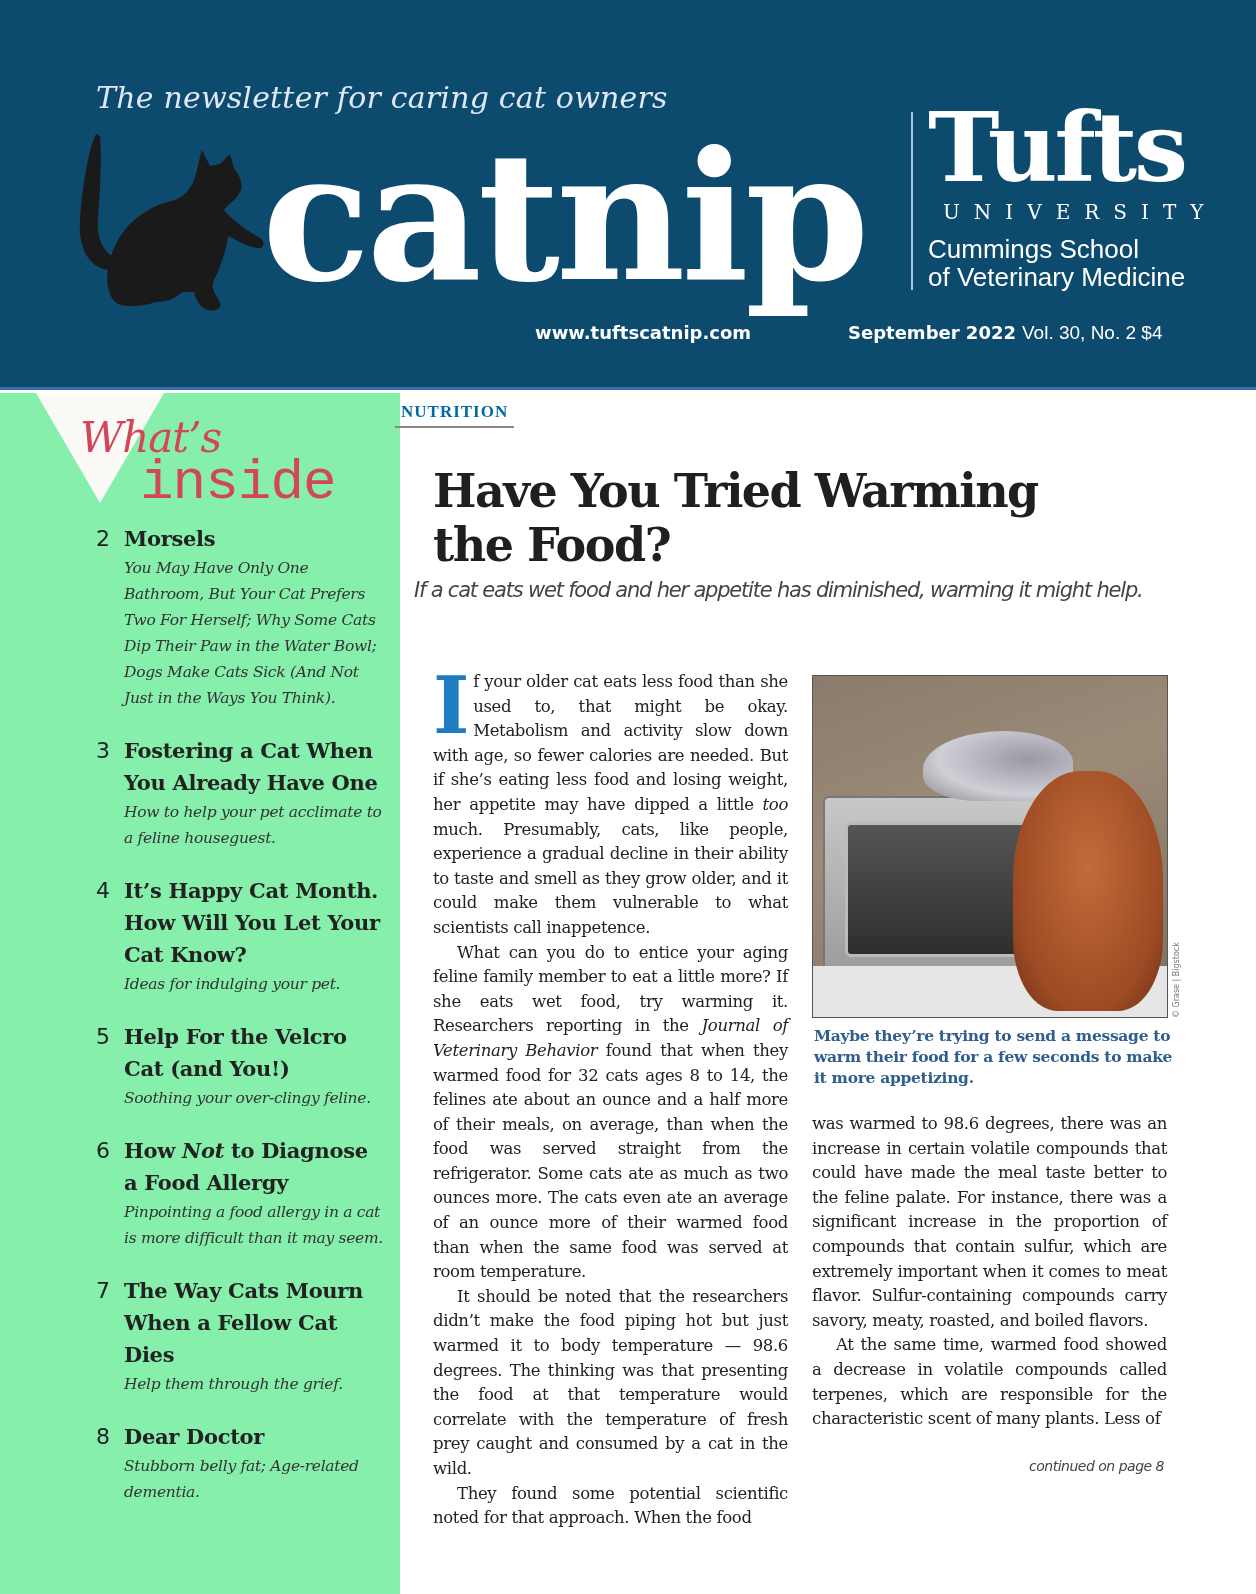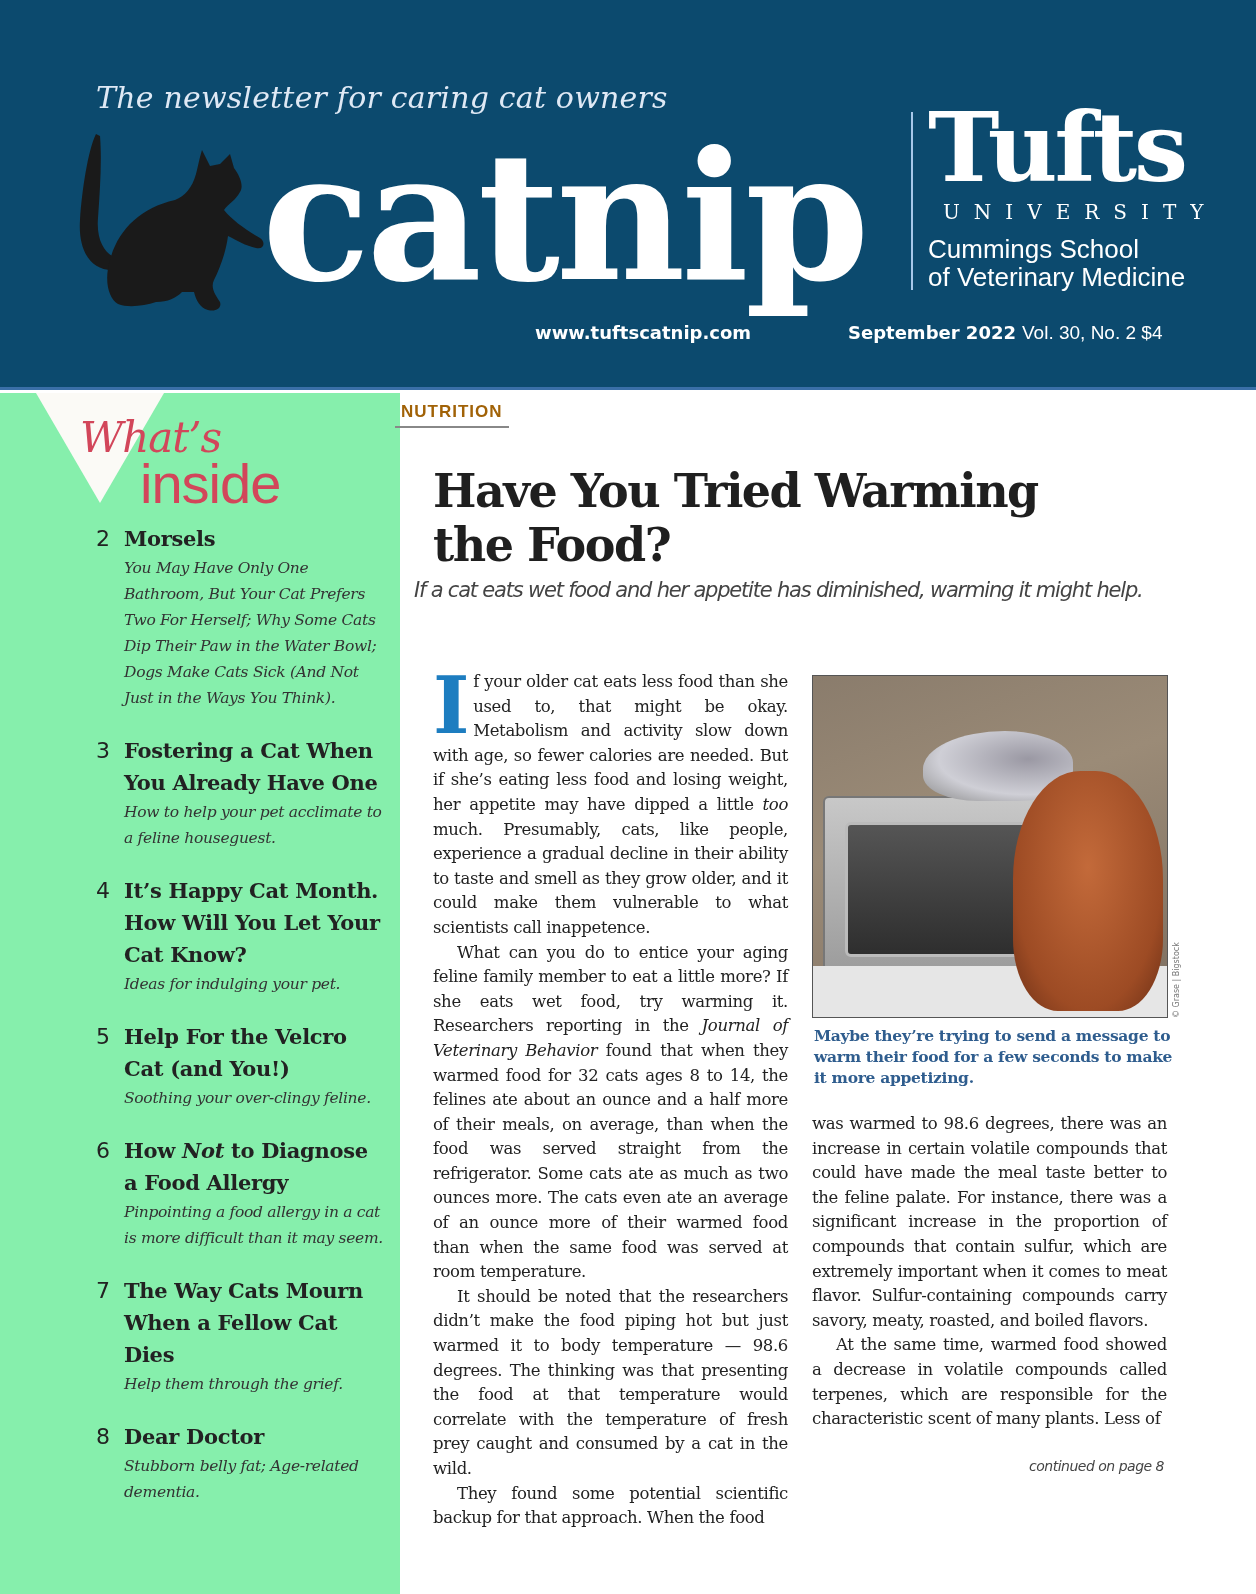--- a/index.html
+++ b/index.html
@@ -66,21 +66,21 @@
     border-left: 64px solid transparent; border-right: 64px solid transparent;
     border-top: 110px solid #fbfaf6;
   }
   .whats {
     position: absolute; left: 80px; top: 20px;
     font-family: "DejaVu Serif", serif; font-style: italic;
     font-size: 42px; color: #d2465a; letter-spacing: -1px;
   }
   .inside {
     position: absolute; left: 140px; top: 58px;
-    font-family: Liberation Sans, sans-serif;
+    font-family: Liberation Mono, monospace;
     font-size: 56px; color: #d2465a; letter-spacing: -1px;
   }
   .toc { position: absolute; left: 96px; top: 130px; width: 290px; }
   .toc-item { display: flex; margin-bottom: 24px; }
   .toc-num {
     width: 28px; flex: none;
     font-family: "DejaVu Sans", sans-serif; font-size: 22px; color: #222; line-height: 32px;
   }
   .toc-body { flex: 1; }
   .toc-title {
@@ -89,22 +89,22 @@
   }
   .toc-title em { }
   .toc-desc {
     font-family: "DejaVu Serif", serif; font-style: italic; font-size: 15.5px;
     line-height: 26px; color: #333; letter-spacing: -0.3px;
   }
 
   
   .section-label {
     position: absolute; left: 395px; top: 402px; padding: 0 6px 4px 6px;
-    font-family: Liberation Sans, sans-serif; font-weight: bold; font-size: 17px;
-    color: #a16207; letter-spacing: 1px;
+    font-family: Liberation Serif, serif; font-weight: bold; font-size: 17px;
+    color: #0369a1; letter-spacing: 1px;
     border-bottom: 2px solid #888;
   }
   .headline {
     position: absolute; left: 433px; top: 464px; width: 640px;
     font-family: "DejaVu Serif", serif; font-weight: bold; font-size: 46px;
     line-height: 54px; color: #1f1f1f; letter-spacing: -1.5px;
   }
   .deck {
     position: absolute; left: 414px; top: 578px;
     font-family: "DejaVu Sans", sans-serif; font-style: italic; font-size: 21px;
@@ -242,21 +242,21 @@
 </aside>
 
 <div class="section-label">NUTRITION</div>
 <h1 class="headline">Have You Tried Warming the Food?</h1>
 <div class="deck">If a cat eats wet food and her appetite has diminished, warming it might help.</div>
 
 <div class="col col1">
   <p class="first"><span class="dropcap">I</span><span>f your older cat eats less food than she used to, that might be okay. Metabolism and activity slow down with age, so fewer calories are needed. But if she’s eating less food and losing weight, her appetite may have dipped a little </span><em>too</em><span> much. Presumably, cats, like people, experience a gradual decline in their ability to taste and smell as they grow older, and it could make them vulnerable to what scientists call inappetence.</span></p>
   <p><span>What can you do to entice your aging feline family member to eat a little more? If she eats wet food, try warming it. Researchers reporting in the </span><em>Journal of Veterinary Behavior</em><span> found that when they warmed food for 32 cats ages 8 to 14, the felines ate about an ounce and a half more of their meals, on average, than when the food was served straight from the refrigerator. Some cats ate as much as two ounces more. The cats even ate an average of an ounce more of their warmed food than when the same food was served at room temperature.</span></p>
   <p>It should be noted that the researchers didn’t make the food piping hot but just warmed it to body temperature — 98.6 degrees. The thinking was that presenting the food at that temperature would correlate with the temperature of fresh prey caught and consumed by a cat in the wild.</p>
-  <p>They found some potential scientific backup for that approach. When the food</p>
+  <p>They found some potential scientific noted for that approach. When the food</p>
 </div>
 
 <figure class="photo" title="Two cats sitting on and beside a microwave oven">
   <div class="microwave">
     <div class="microwave-window"></div>
   </div>
   <div class="shelf"></div>
   <div class="gray-cat"></div>
   <div class="orange-cat"></div>
 </figure>

